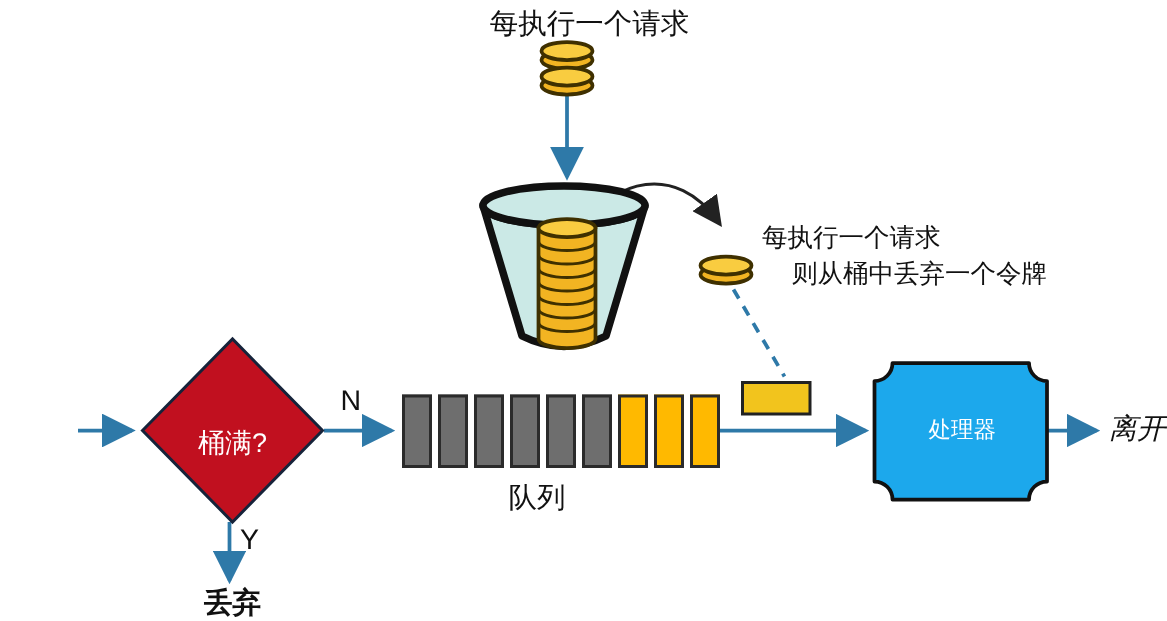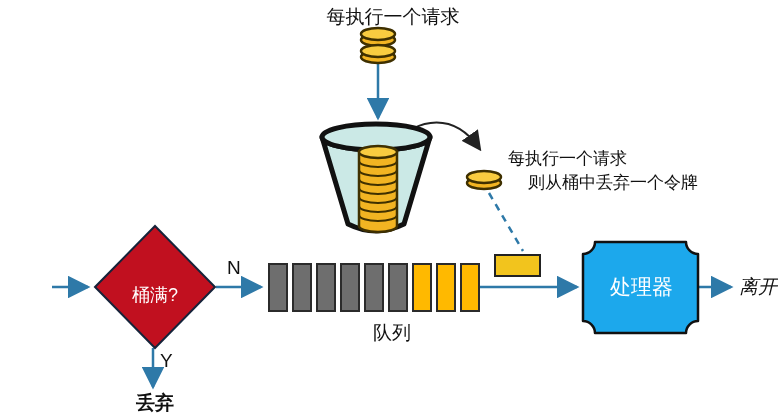--- a/index.html
+++ b/index.html
@@ -10,22 +10,22 @@
   #shapes{position:absolute;left:0;top:0;width:778px;height:414px;}
   .lbl{position:absolute;white-space:nowrap;line-height:1.25;}
   .lbl-add{left:318px;top:5px;width:150px;text-align:center;font-size:19px;}
   .lbl-consume1{left:508px;top:148px;font-size:17px;text-align:right;}
   .lbl-consume2{left:508px;top:172px;font-size:17px;margin-left:20px;}
   .lbl-arrive{left:0px;top:265px;width:54px;text-align:center;font-size:17px;}
   .lbl-diamond{left:95px;top:234px;width:120px;height:122px;display:flex;align-items:center;justify-content:center;font-size:18px;}
   .lbl-n{left:227px;top:256px;font-size:19px;}
   .lbl-y{left:160px;top:349px;font-size:19px;}
   .lbl-discard{left:136px;top:391px;font-size:19px;font-weight:bold;}
-  .lbl-queue{left:339px;top:321px;width:72px;text-align:right;font-size:19px;}
-  .lbl-processor{left:583px;top:242px;width:117px;height:91px;display:flex;align-items:center;justify-content:center;font-size:21px;}
+  .lbl-queue{left:339px;top:321px;width:72px;text-align:left;font-size:19px;}
+  .lbl-processor{left:583px;top:242px;width:117px;height:91px;display:flex;align-items:center;justify-content:center;font-size:15px;}
   .lbl-leave{left:739px;top:275px;font-size:19px;font-style:italic;}
   #queue-cells{
     position:absolute;left:268px;top:263px;width:212px;height:49px;
     display:flex;gap:4px;
   }
   .qcell{flex:1 1 0;border:2px solid #2b2b2b;box-sizing:border-box;}
 </style>
 </head>
 <body>
 

